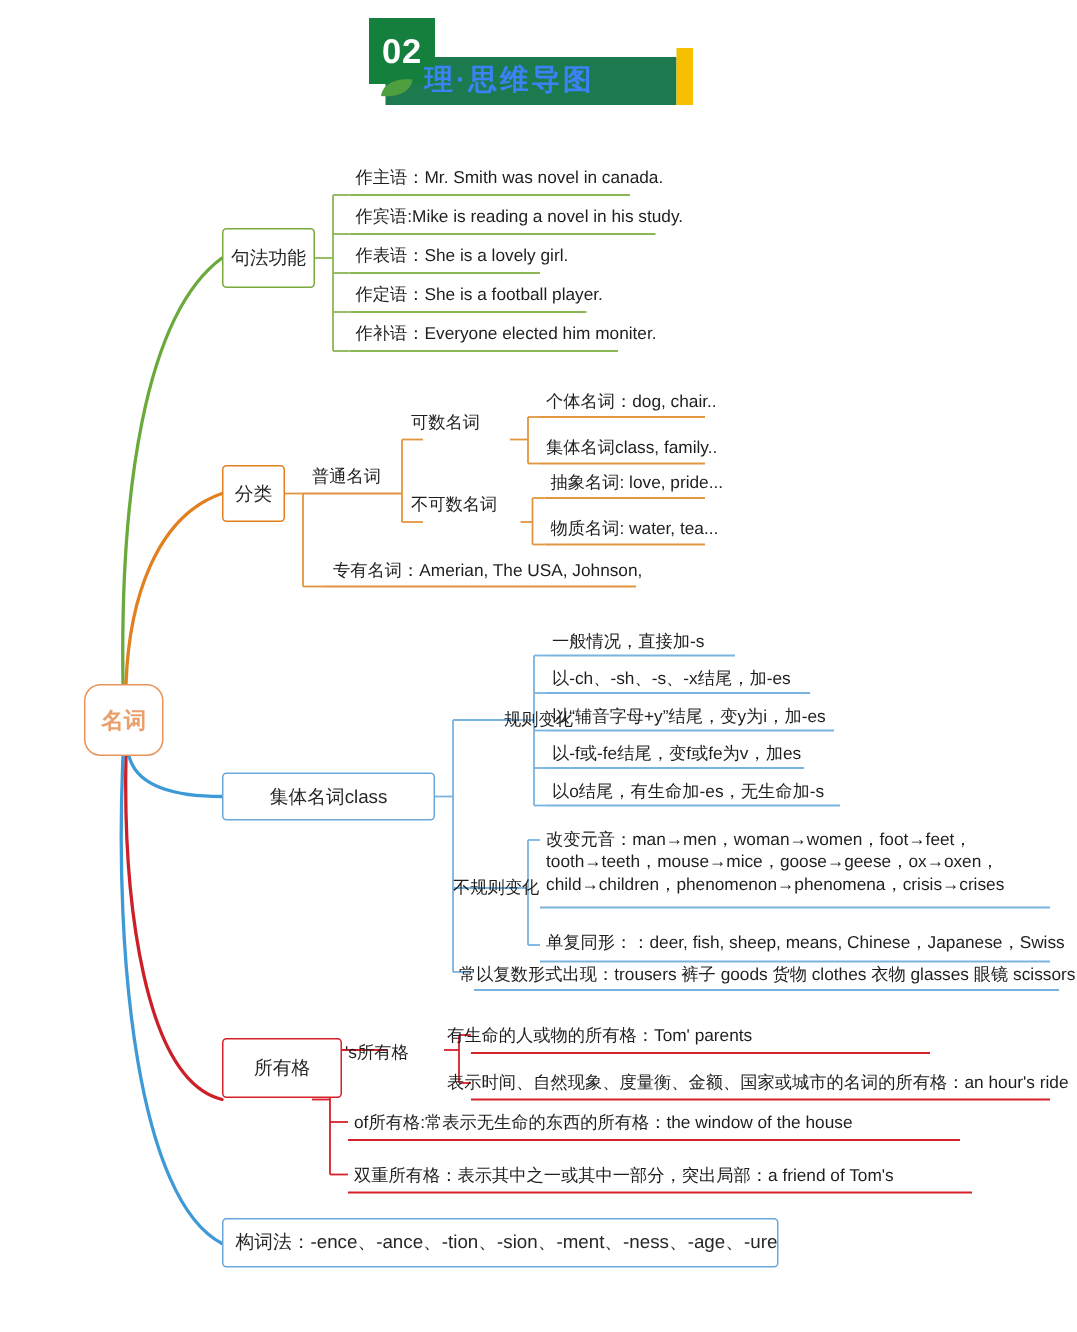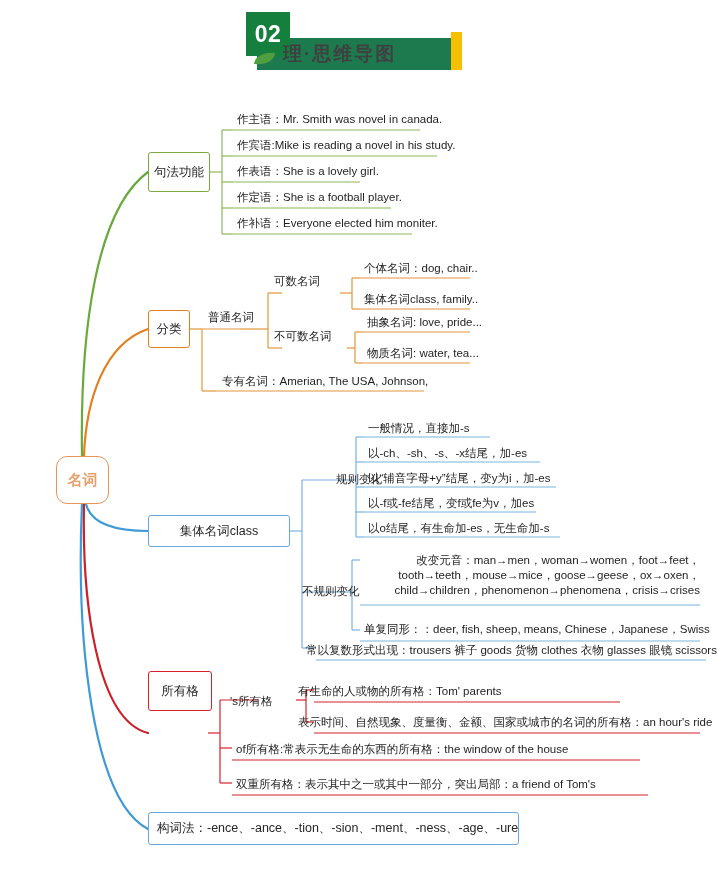--- a/index.html
+++ b/index.html
@@ -24,21 +24,21 @@
   }
   .hdr-bar-accent{
     position:absolute;left:451px;top:32px;width:11px;height:38px;
     background:#f6c000;z-index:2;
   }
   .hdr-tail{
     position:absolute;left:254px;top:52px;width:22px;height:13px;z-index:4;
   }
   .hdr-title{
     position:absolute;left:283px;top:38px;height:20px;line-height:32px;
-    color:#404040;font-size:19px;font-weight:bold;letter-spacing:2px;z-index:5;
+    color:#3b82f6;font-size:19px;font-weight:bold;letter-spacing:2px;z-index:5;
     white-space:nowrap;
   }
 
   
   #wires{position:absolute;left:0;top:0;width:718px;height:888px;
          pointer-events:none;z-index:1;}
 
   
   .node{position:absolute;box-sizing:border-box;display:flex;
         align-items:center;justify-content:center;z-index:2;
@@ -50,27 +50,27 @@
   .n-box{border-width:1.5px;border-style:solid;border-radius:3px;
          font-size:12.5px;padding:0 8px;color:#262626;}
   .n-green{border-color:#7aa93c;}
   .n-orange{border-color:#e2801f;}
   .n-blue{border-color:#6aa7dc;}
   .n-red{border-color:#d6202a;}
 
   .n-syntax{left:148px;top:152px;width:62px;height:40px;}
   .n-class{left:148px;top:310px;width:42px;height:38px;}
   .n-plural{left:148px;top:515px;width:142px;height:32px;}
-  .n-poss{left:148px;top:671px;width:64px;height:40px;}
+  .n-poss{left:148px;top:692px;width:80px;height:40px;}
   .n-word{left:148px;top:812px;width:371px;height:33px;justify-content:flex-start;}
 
   
   .leaf{position:absolute;font-size:11.5px;color:#1e1e1e;
         white-space:nowrap;z-index:2;line-height:15px;}
-  .leaf.wrap{white-space:normal;text-align:right;}
+  .leaf.wrap{white-space:normal;}
   .mid-label{position:absolute;font-size:11.5px;color:#1e1e1e;
              white-space:nowrap;z-index:2;}
 </style>
 </head>
 <body>
 
 <div id="root">
 
   <div class="header-wrap">
     <div class="hdr-bar"></div>

